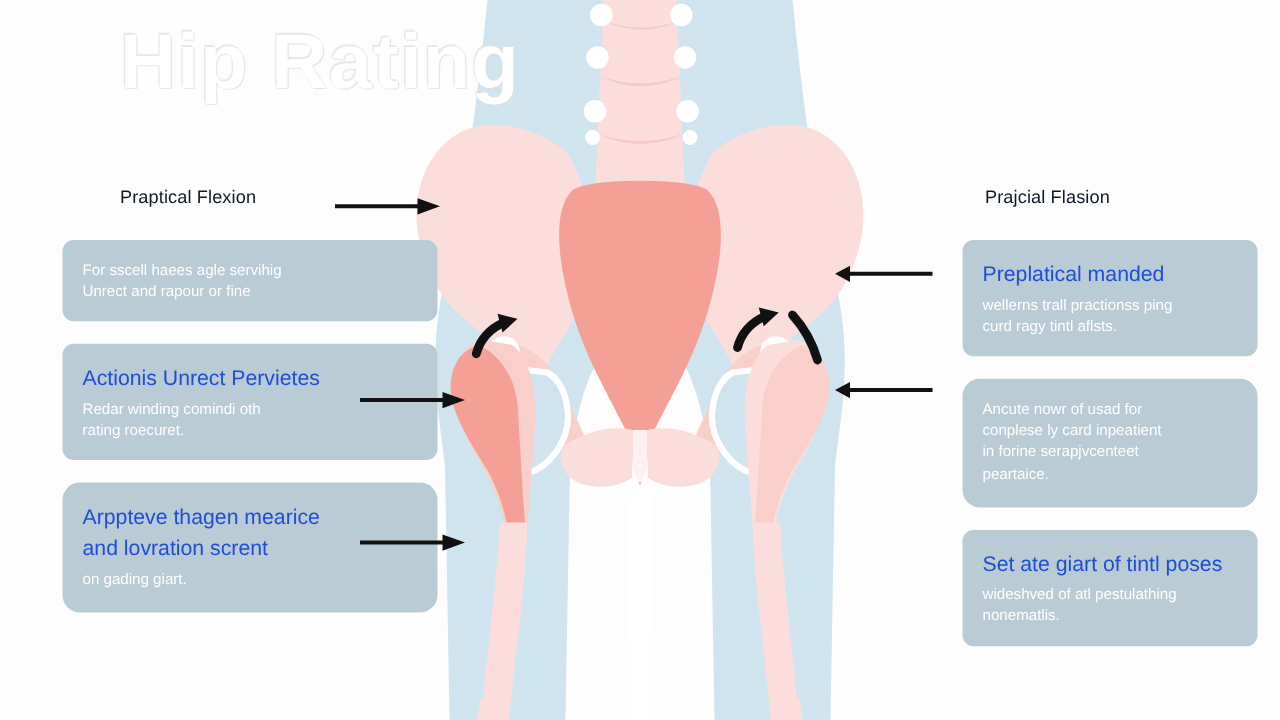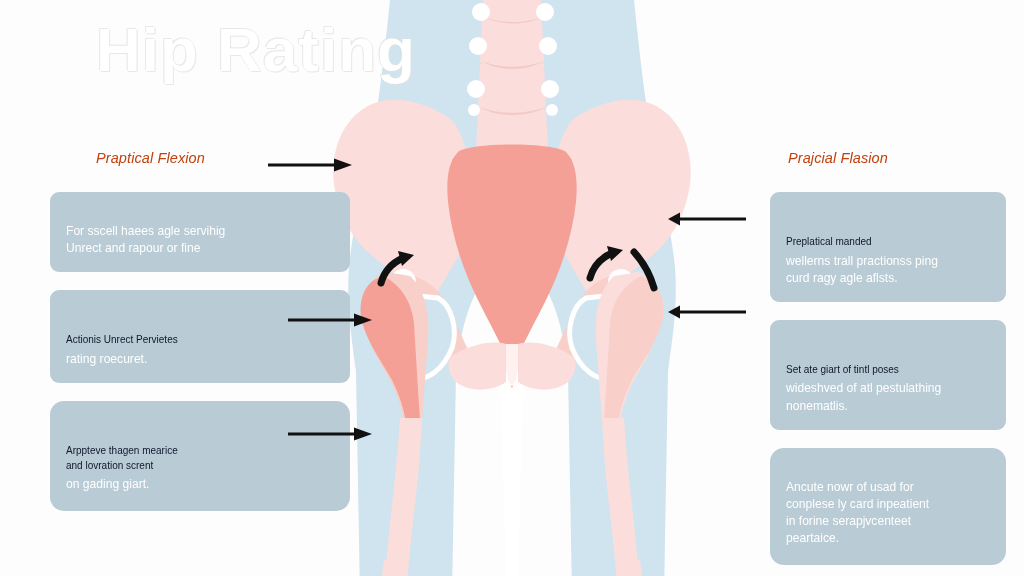--- a/index.html
+++ b/index.html
@@ -50,43 +50,42 @@
   
   .col {
     position: absolute;
     z-index: 5;
   }
   .col-left  { left: 50px;  top: 150px; width: 300px; }
   .col-right { left: 770px; top: 150px; width: 236px; }
 
   .col-heading {
     font-size: 14.5px;
-    color: #c2410c;
+    color: #0f172a;
     letter-spacing: 0.1px;
     margin: 0 0 26px 0;
     white-space: nowrap;
-    font-style: italic;
   }
   .col-left .col-heading  { padding-left: 46px; }
   .col-right .col-heading { padding-left: 18px; }
 
   .note-card {
     background: #b9cbd5;
     border-radius: 9px;
-    padding: 31px 16px 15px 16px;
+    padding: 16px 16px 15px 16px;
     margin-bottom: 18px;
     box-sizing: border-box;
   }
   .note-card.tall   { padding-bottom: 18px; border-radius: 14px; }
 
   .note-title {
-    font-size: 10px;
-    color: #0f172a;
+    font-size: 17px;
+    color: #1d4ed8;
     line-height: 1.45;
-    margin: 12px 0 3px 0;
+    margin: 0 0 3px 0;
   }
   .note-body {
     font-size: 12.1px;
     color: #ffffff;
     line-height: 1.42;
     margin: 0;
   }
 
   
   .arrow {
@@ -302,20 +301,21 @@
     <div class="note-card">
       <p class="note-body">
         <span class="line">For sscell haees agle servihig</span>
         <span class="line">Unrect and rapour or fine</span>
       </p>
     </div>
 
     <div class="note-card">
       <p class="note-title">Actionis Unrect Pervietes</p>
       <p class="note-body">
+        <span class="line">Redar winding comindi oth</span>
         <span class="line">rating roecuret.</span>
       </p>
     </div>
 
     <div class="note-card tall">
       <p class="note-title">
         <span class="line">Arppteve thagen mearice</span>
         <span class="line">and lovration scrent</span>
       </p>
       <p class="note-body">
@@ -325,40 +325,40 @@
   </div>
 
   <div class="col col-right">
 
     <div class="col-heading">Prajcial Flasion</div>
 
     <div class="note-card">
       <p class="note-title">Preplatical manded</p>
       <p class="note-body">
         <span class="line">wellerns trall practionss ping</span>
-        <span class="line">curd ragy agle aflsts.</span>
-      </p>
-    </div>
-
-    <div class="note-card">
-      <p class="note-title">Set ate giart of tintl poses</p>
-      <p class="note-body">
-        <span class="line">wideshved of atl pestulathing</span>
-        <span class="line">nonematlis.</span>
+        <span class="line">curd ragy tintl aflsts.</span>
       </p>
     </div>
 
     <div class="note-card tall">
       <p class="note-body">
         <span class="line">Ancute nowr of usad for</span>
         <span class="line">conplese ly card inpeatient</span>
         <span class="line">in forine serapjvcenteet</span>
         <span class="line">peartaice.</span>
       </p>
     </div>
+
+    <div class="note-card">
+      <p class="note-title">Set ate giart of tintl poses</p>
+      <p class="note-body">
+        <span class="line">wideshved of atl pestulathing</span>
+        <span class="line">nonematlis.</span>
+      </p>
+    </div>
   </div>
 
   <div class="arrow" style="left:268px; top:158px; width:84px;">
     <svg width="84" height="14" viewBox="0 0 84 14">
       <line x1="0" y1="7" x2="68" y2="7" stroke="#111111" stroke-width="3.2"></line>
       <polygon points="66,0.5 84,7 66,13.5" fill="#111111"></polygon>
     </svg>
   </div>
 
   <div class="arrow" style="left:288px; top:313px; width:84px;">

